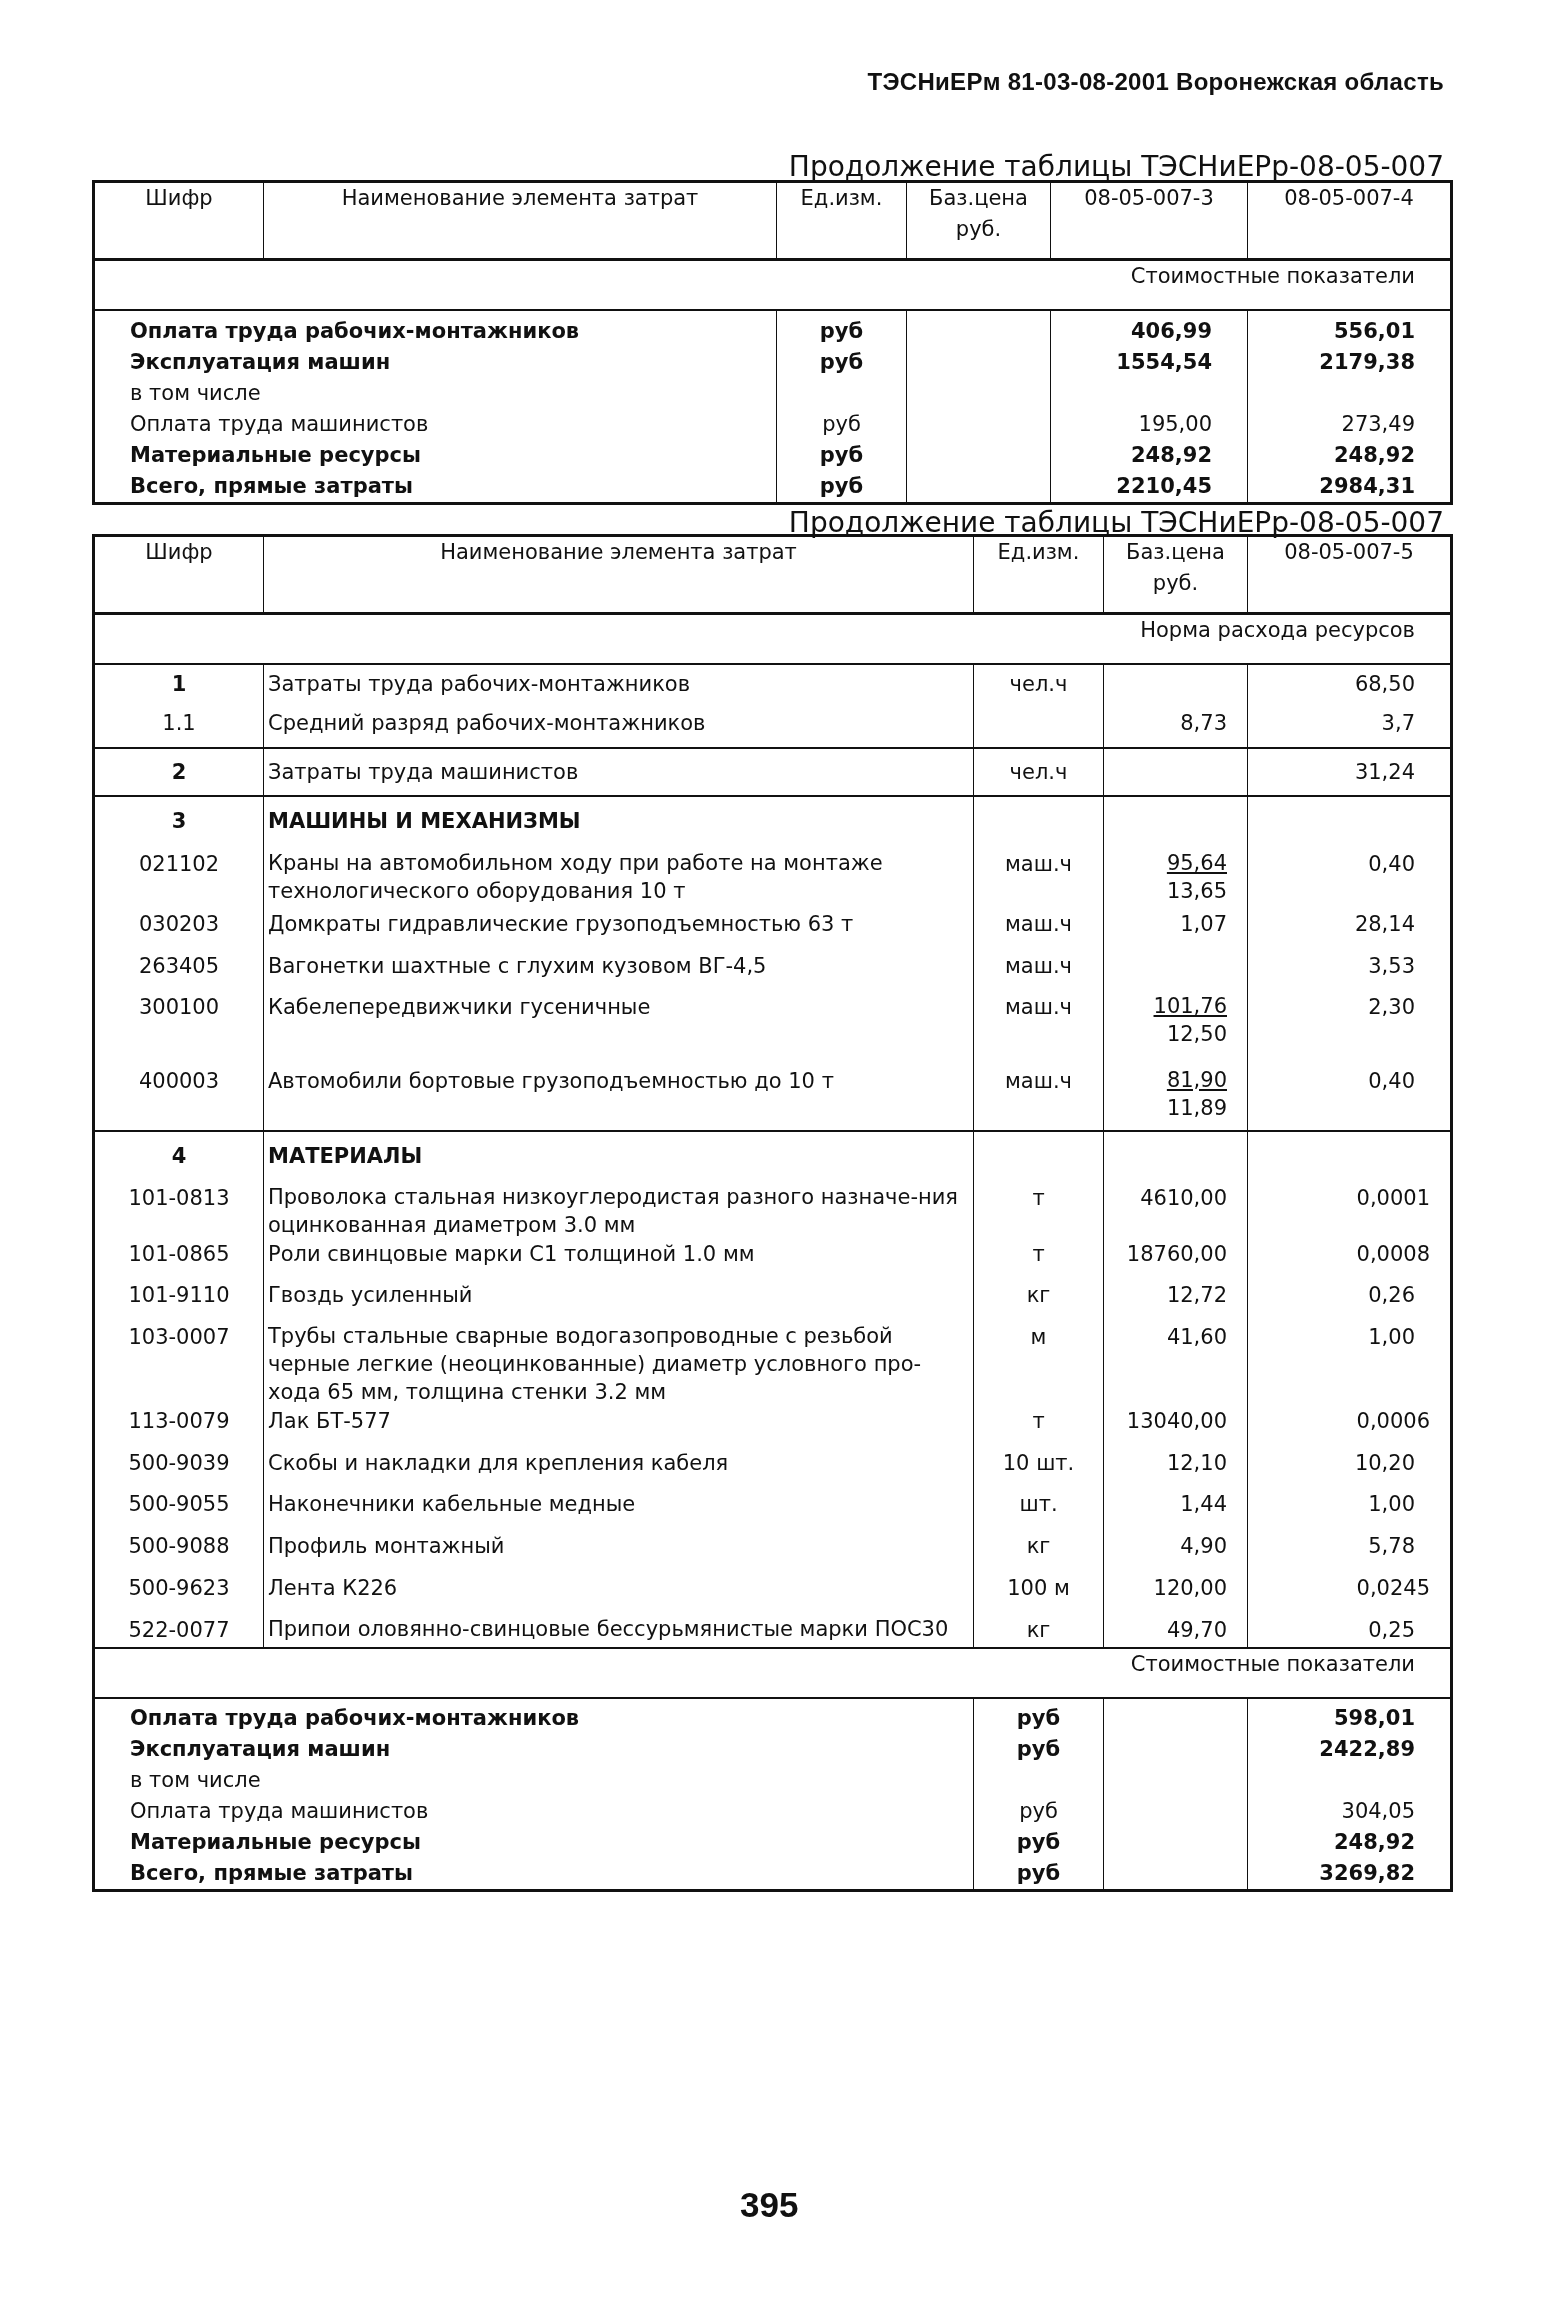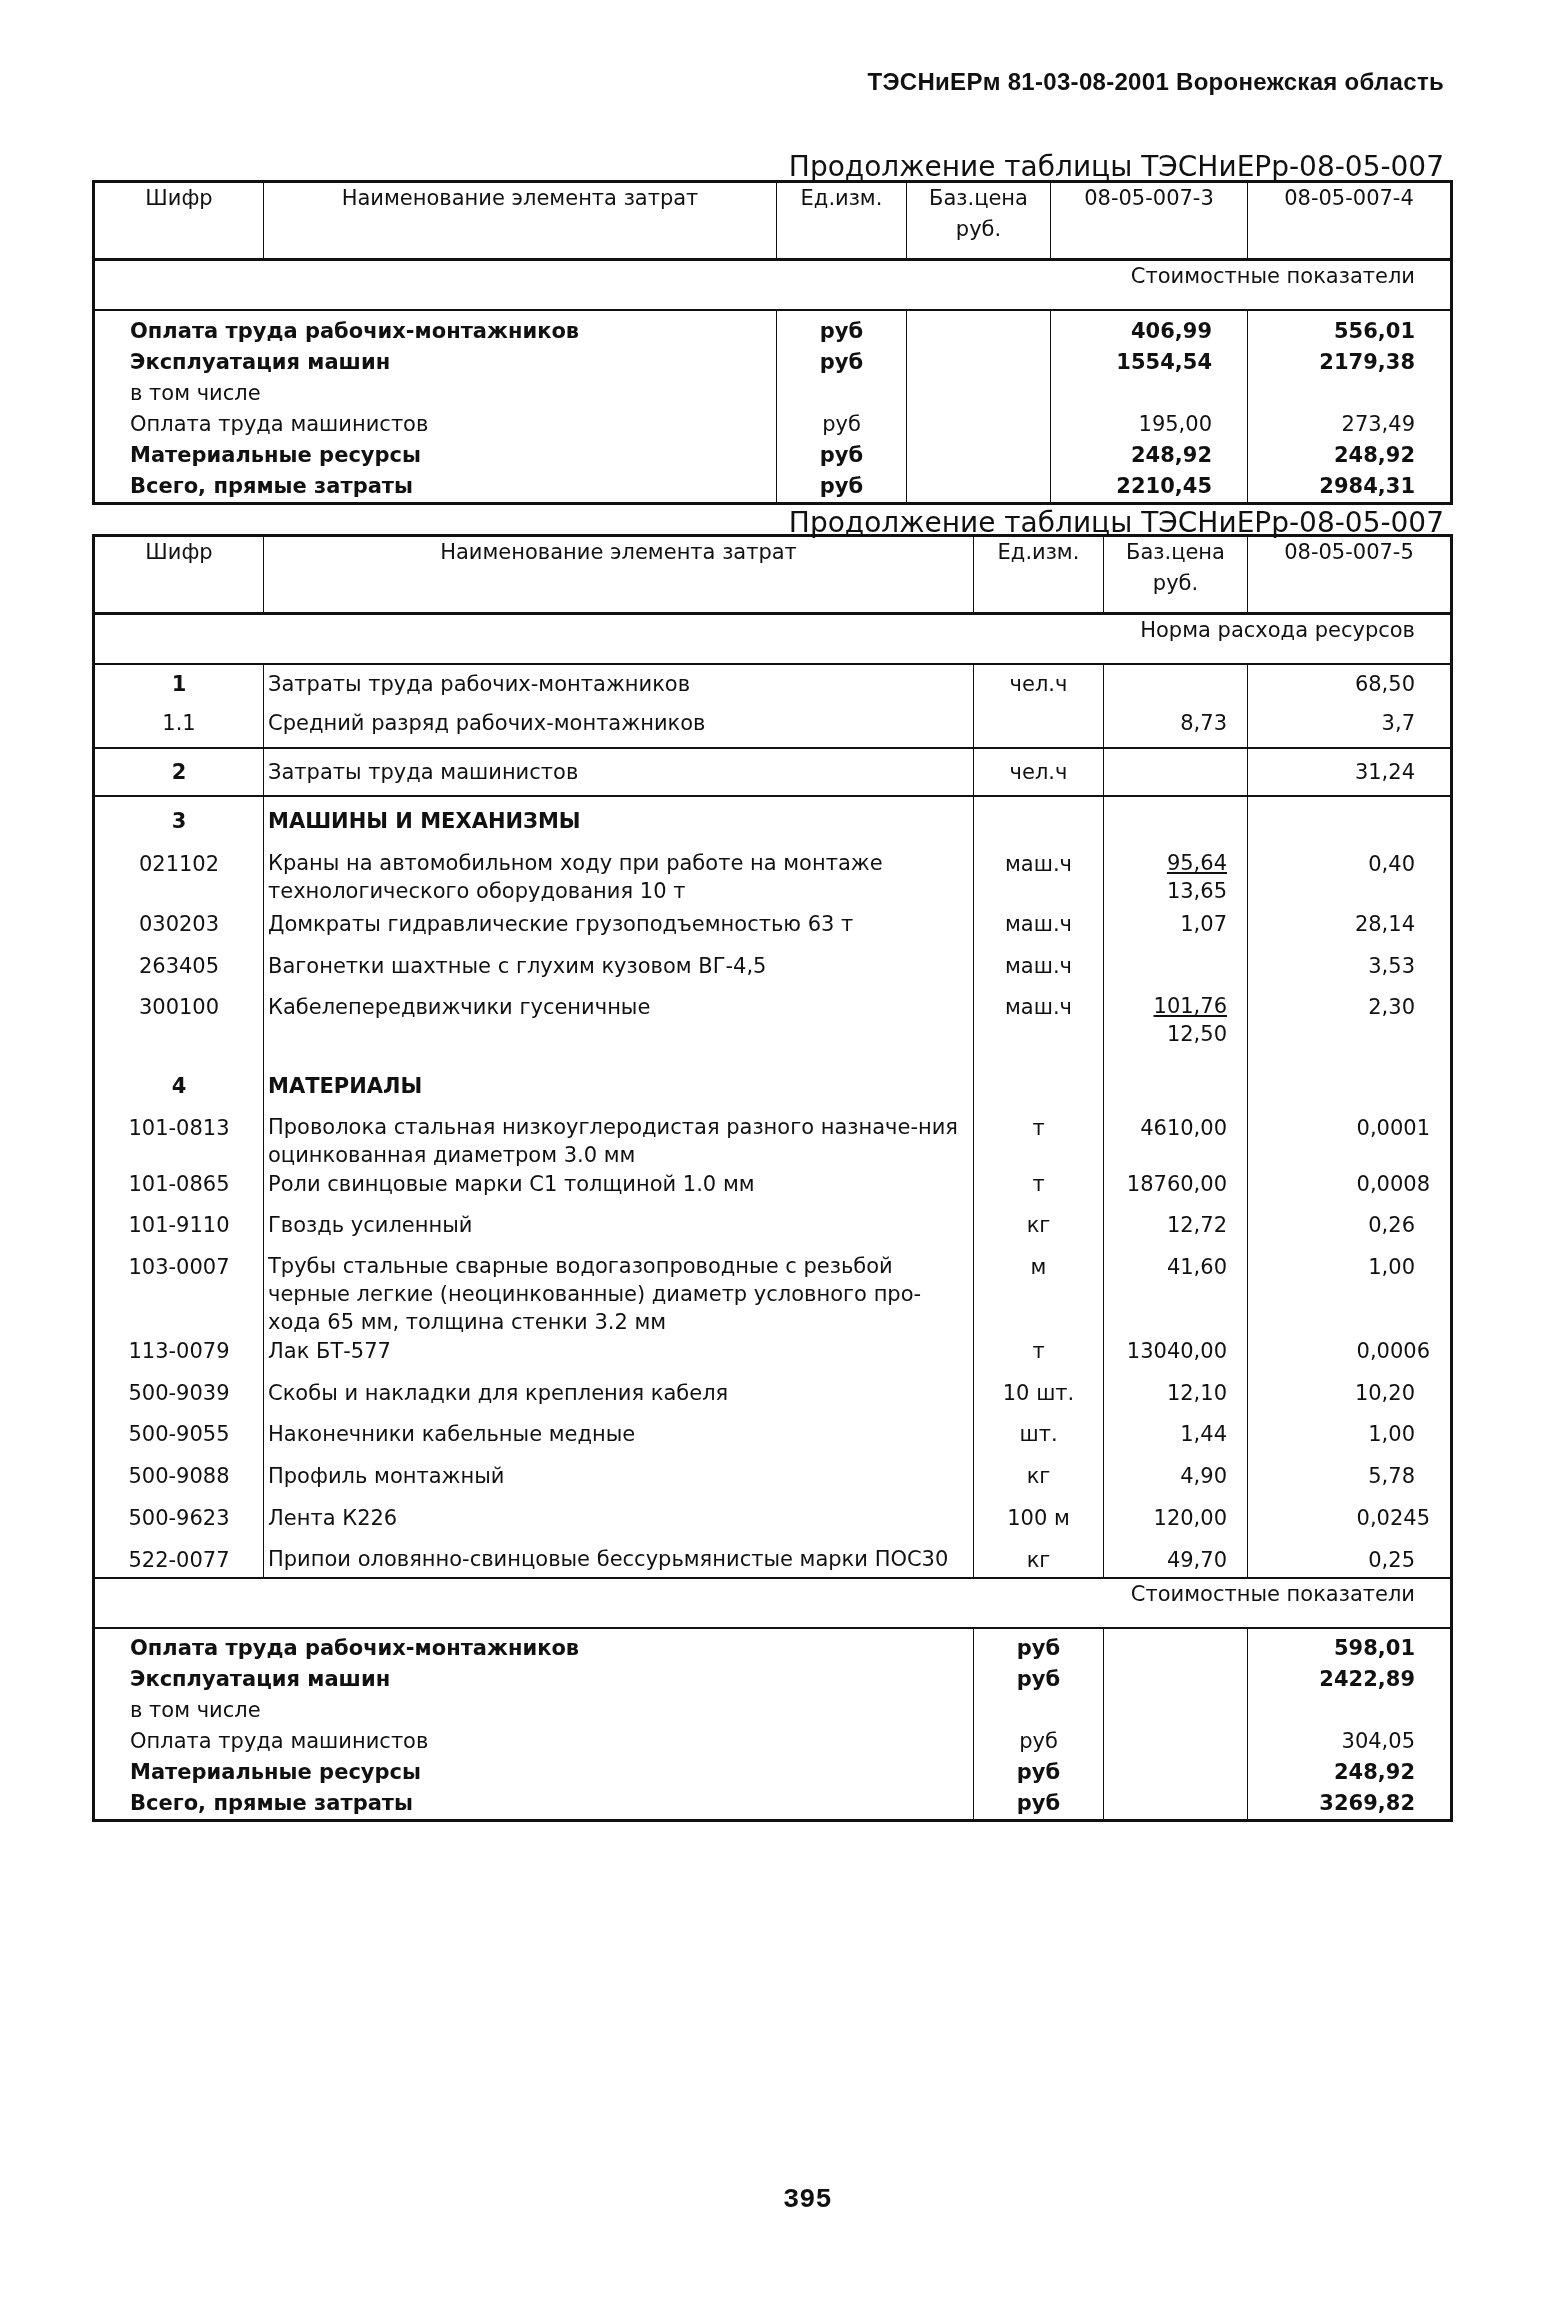--- a/index.html
+++ b/index.html
@@ -13,21 +13,21 @@
   .hdr td { height:75px; vertical-align:middle; text-align:center; border-bottom:3.3px solid #111; line-height:25px; }
   .secrow td { height:48px; border-bottom:2.7px solid #111; text-align:right; vertical-align:bottom; padding-right:35px; line-height:27px;}
   .num { text-align:right; padding-right:35px !important; }
   .num2 { text-align:right; padding-right:20px !important; }
   .ctr { text-align:center; }
   .b { font-weight:bold; }
   .txt { padding-left:4px !important; }
   .sumlabel { padding-left:35px !important; }
   .grp td { border-bottom:2.7px solid #111; }
   .u { text-decoration:underline; }
-  .page-num { position:absolute; left:783px; top:2185px; font-family:Liberation Mono, monospace; font-weight:bold; font-size:27px; }
+  .page-num { position:absolute; left:740px; top:2185px; font-family:Liberation Sans, sans-serif; font-weight:bold; font-size:35px; }
   .stack span { display:block; }
 </style>
 </head>
 <body>
 
 <div class="header-title">ТЭСНиЕРм 81-03-08-2001 Воронежская область</div>
 
 <div class="cont-label" style="right:119px; top:150px;">Продолжение таблицы ТЭСНиЕРр-08-05-007</div>
 
 <table class="t" style="left:92px; top:180px; width:1357px;">
@@ -180,20 +180,30 @@
   <tr>
     <td class="ctr" style="padding-top:4px;">300100</td>
     <td class="txt" style="padding-top:4px;">Кабелепередвижчики гусеничные</td>
     <td class="ctr" style="padding-top:4px;">маш.ч</td>
     <td class="num2 stack" style="padding-top:4px; line-height:28px; padding-bottom:13.4px;">
           <span class="u">101,76</span>
           <span>12,50</span>
         </td>
     <td class="num" style="padding-top:4px;">2,30</td>
   </tr>
+  <tr class="grp">
+    <td class="ctr" style="padding-top:4px;">400003</td>
+    <td class="txt" style="padding-top:4px;">Автомобили бортовые грузоподъемностью до 10 т</td>
+    <td class="ctr" style="padding-top:4px;">маш.ч</td>
+    <td class="num2 stack" style="padding-top:4px; line-height:28px; padding-bottom:8px;">
+          <span class="u">81,90</span>
+          <span>11,89</span>
+        </td>
+    <td class="num" style="padding-top:4px;">0,40</td>
+  </tr>
 
   <tr>
     <td class="ctr b" style="padding-top:9.3px; padding-bottom:10.7px;">4</td>
     <td class="txt b" style="padding-top:9.3px;">МАТЕРИАЛЫ</td>
     <td></td>
         <td></td>
         <td></td>
   </tr>
   <tr>
     <td class="ctr" style="padding-bottom:10.7px;">101-0813</td>

